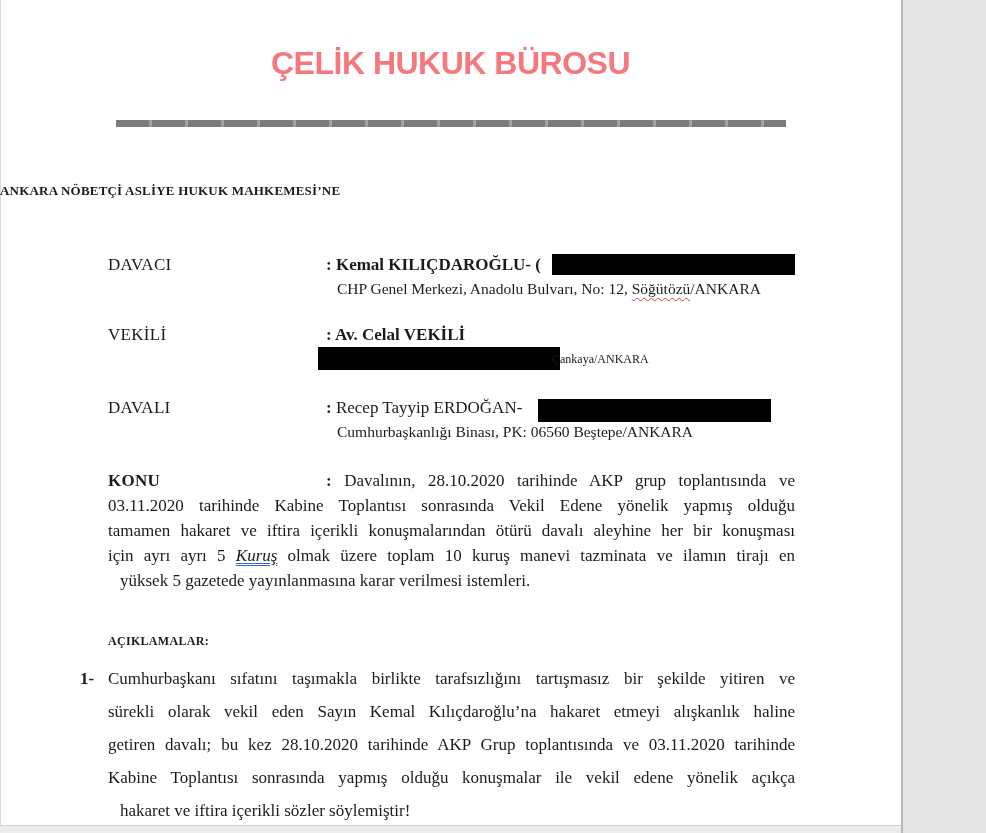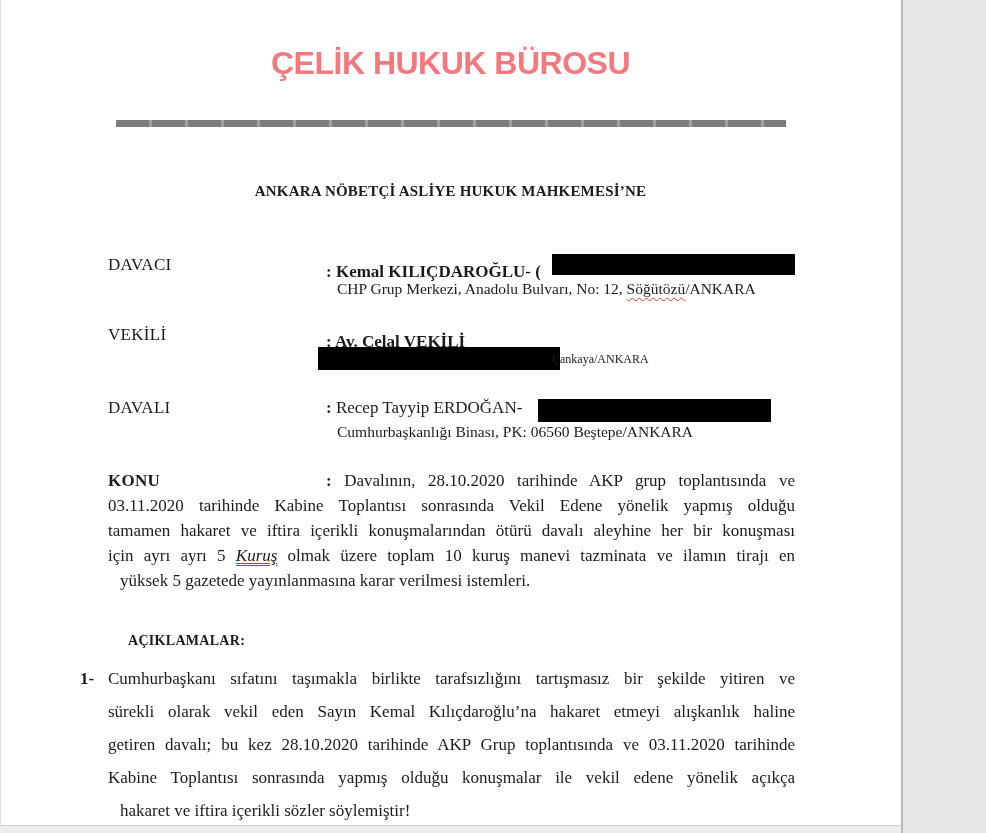--- a/index.html
+++ b/index.html
@@ -49,36 +49,36 @@
   .letterhead-divider {
     position: absolute; left: 116px; top: 120px; width: 670px; height: 7px;
     background: repeating-linear-gradient(90deg,
       var(--divider-gray) 0px, var(--divider-gray) 33px,
       #a2a2a2 33px, #a2a2a2 36px);
   }
 
   
   .court-title {
     position: absolute; left: 0; top: 180px; width: 901px;
-    text-align: center;
-    font-weight: bold; font-size: 15px; line-height: 22px;
+    text-align: left;
+    font-weight: bold; font-size: 13px; line-height: 22px;
     letter-spacing: 0.2px;
   }
 
   
   .plabel {
     position: absolute; left: 108px;
     font-weight: normal; font-size: 17px; line-height: 22px;
     letter-spacing: 0.3px;
   }
   .pvalue {
     position: absolute; left: 326px;
     font-size: 17px; line-height: 22px;
   }
-  .pvalue.bold { font-weight: bold; margin-top: 7px; }
+  .pvalue.bold { font-weight: bold; }
   .addr {
     position: absolute; left: 337px;
     font-size: 15.5px; line-height: 19px;
   }
   .redaction {
     position: absolute;
     background: var(--redaction-black);
   }
   .bar-davaci { left: 552px; top: 254px; width: 243px; height: 21px; }
   .bar-vekili { left: 318px; top: 347px; width: 242px; height: 23px; }
@@ -100,21 +100,21 @@
     font-size: 17px; line-height: 25px;
     text-align: justify; text-align-last: justify;
     white-space: normal;
   }
   .jl.last { text-align-last: left; margin-left: 12px; }
   .jl.konu-first { text-indent: 218px; }
 
   
   .aciklamalar-heading {
     position: absolute; left: 108px; top: 630px;
-    font-weight: bold; font-size: 14px; line-height: 22px; letter-spacing: 0.3px; margin-left: 20px;
+    font-weight: bold; font-size: 12px; line-height: 22px; letter-spacing: 0.3px;
   }
   .item-marker {
     position: absolute; left: 80px; top: 662px;
     font-weight: bold; font-size: 17px; line-height: 33px;
   }
   .item-block {
     position: absolute; left: 108px; top: 662px; width: 687px;
   }
   .item-block .jl { line-height: 33px; }
 
@@ -142,21 +142,21 @@
   <div class="gutter-bottom"></div>
 
   <div class="letterhead">ÇELİK HUKUK BÜROSU</div>
   <div class="letterhead-divider"></div>
 
   <div class="court-title">ANKARA NÖBETÇİ ASLİYE HUKUK MAHKEMESİ’NE</div>
 
   <div class="plabel" style="top:254px">DAVACI</div>
   <div class="pvalue bold" style="top:254px">: Kemal KILIÇDAROĞLU- (</div>
   <div class="redaction bar-davaci"></div>
-  <div class="addr" style="top:279px"><span>CHP Grup Merkezi, Anadolu Bulvarı, No: 12, </span><span class="u-red-wavy">Söğütözü</span><span>/ANKARA</span></div>
+  <div class="addr" style="top:279px"><span>CHP Genel Merkezi, Anadolu Bulvarı, No: 12, </span><span class="u-red-wavy">Söğütözü</span><span>/ANKARA</span></div>
 
   <div class="plabel" style="top:324px">VEKİLİ</div>
   <div class="pvalue bold" style="top:324px">: Av. Celal VEKİLİ</div>
   <div class="redaction bar-vekili"></div>
   <div class="vekili-suffix">Çankaya/ANKARA</div>
 
   <div class="plabel" style="top:397px">DAVALI</div>
   <div class="pvalue" style="top:397px"><span class="b">: </span><span>Recep Tayyip ERDOĞAN-</span></div>
   <div class="redaction bar-davali"></div>
   <div class="addr" style="top:422px">Cumhurbaşkanlığı Binası, PK: 06560 Beştepe/ANKARA</div>

